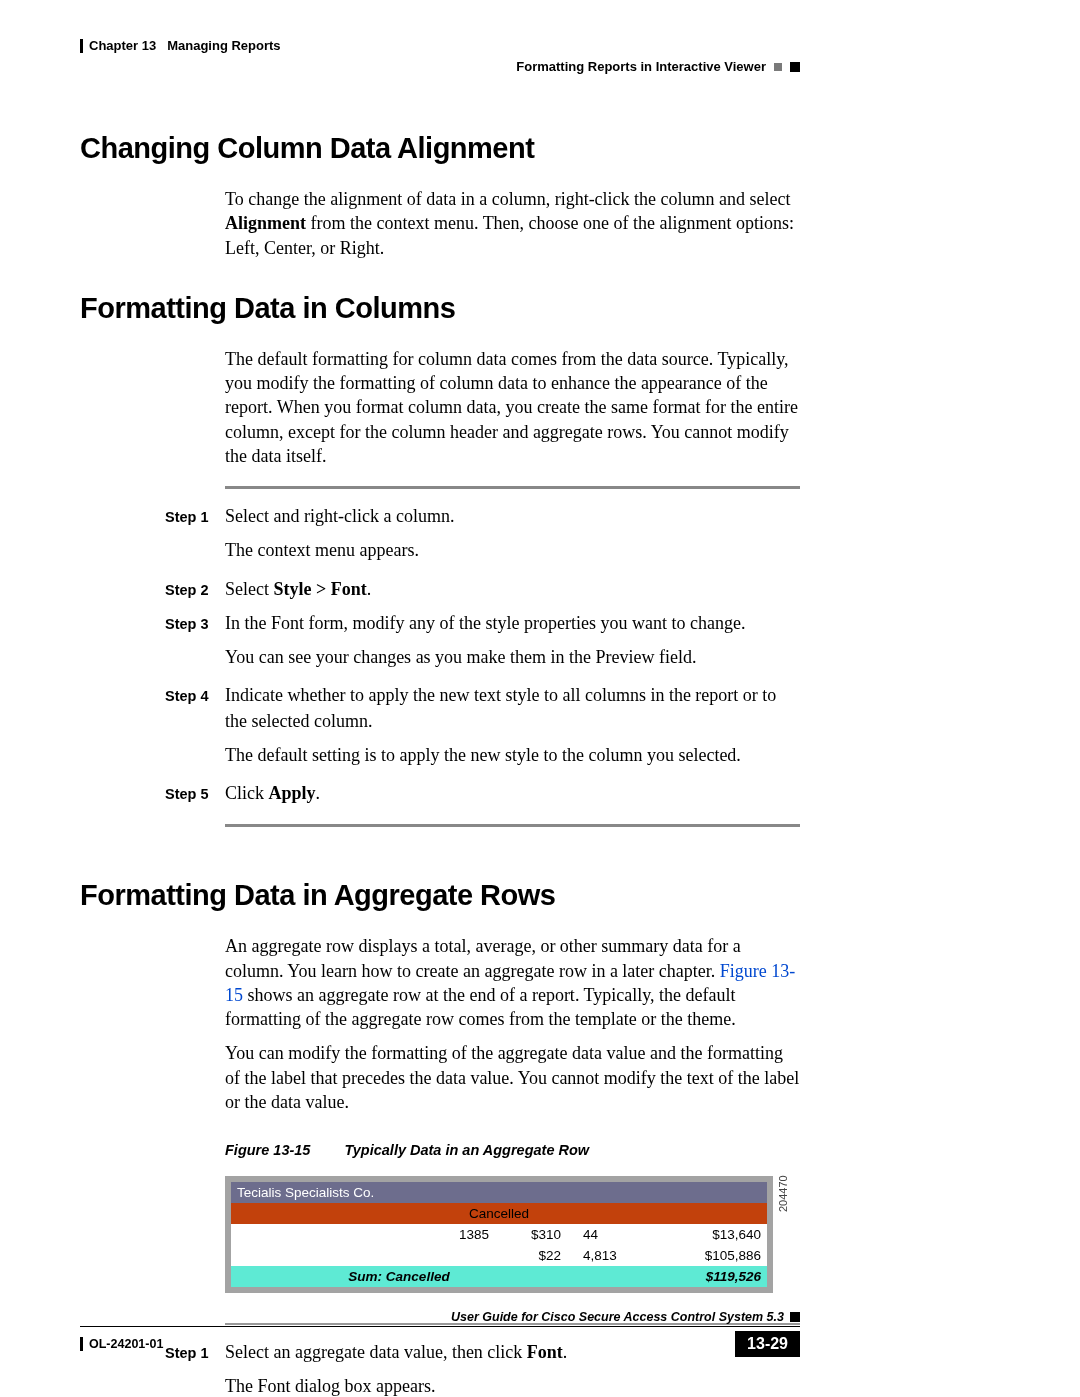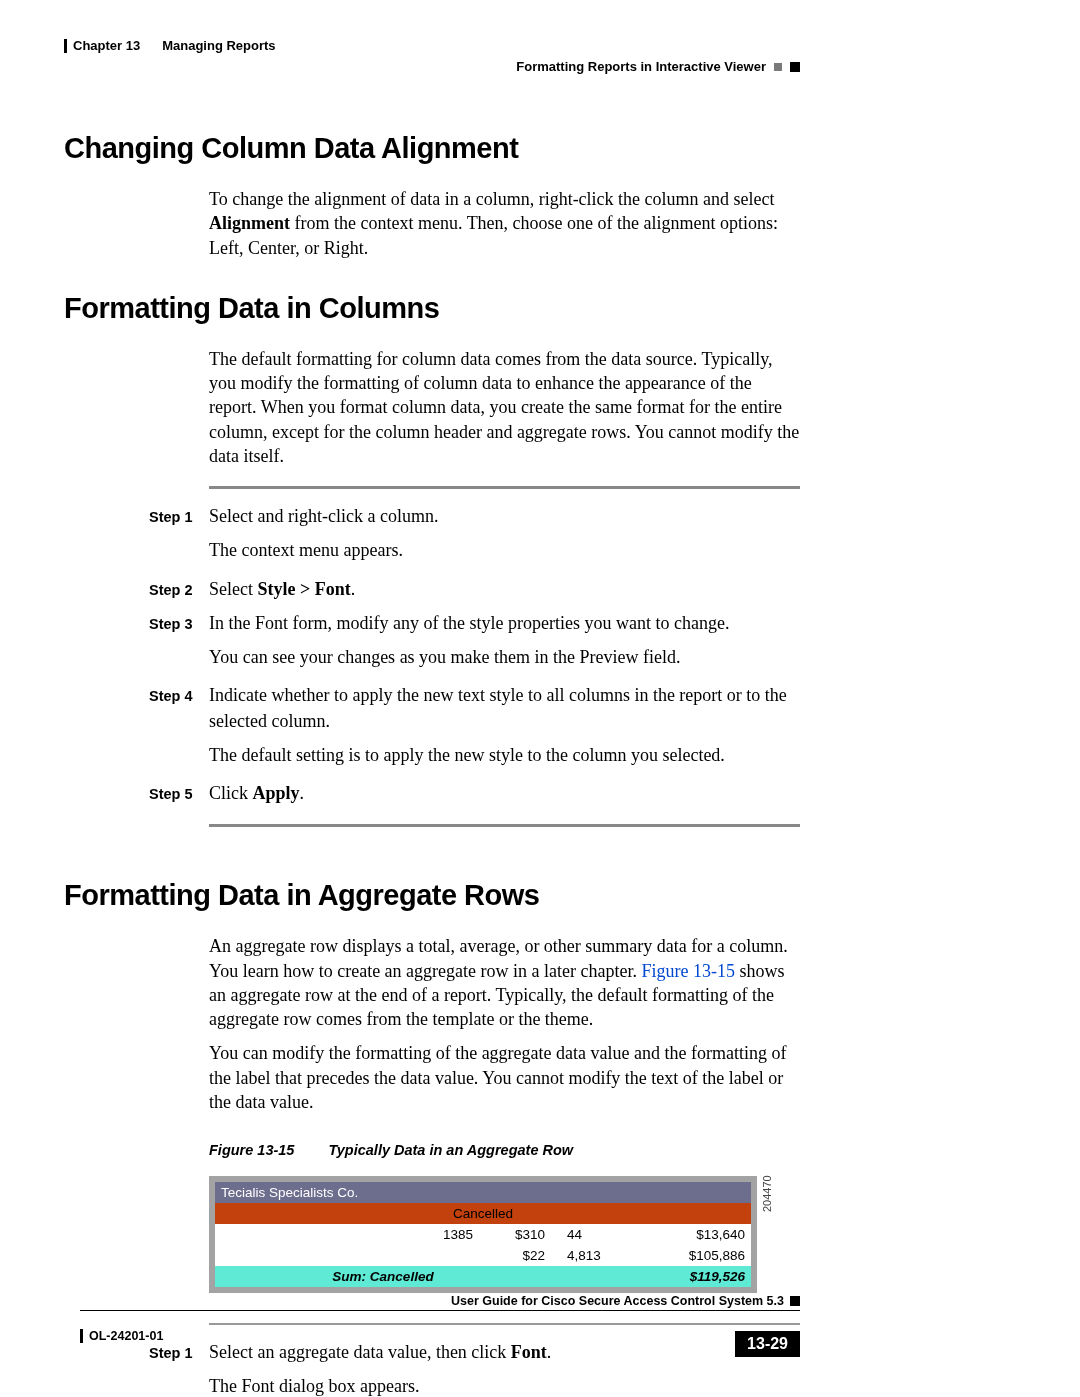--- a/index.html
+++ b/index.html
@@ -7,21 +7,21 @@
     padding: 0;
     background: #fff;
     font-family: "Times New Roman", Times, serif;
     color: #000;
   }
   .page {
     width: 880px;
     height: 1397px;
     position: relative;
     box-sizing: border-box;
-    padding: 38px 80px 40px 64px;
+    padding: 38px 80px 40px 80px;
   }
   .header-top {
     font-family: Arial, Helvetica, sans-serif;
     font-size: 13px;
     font-weight: bold;
   }
   .header-top-row {
     display: flex;
     align-items: center;
     gap: 6px;
@@ -143,43 +143,42 @@
     right: 80px;
     bottom: 40px;
     font-family: Arial, Helvetica, sans-serif;
     font-size: 12.5px;
     font-weight: bold;
   }
   .footer-line {
     border-top: 1.5px solid #000;
     margin-bottom: 4px;
   }
-  .footer-title { text-align: right; padding-bottom: 2px; display:flex; justify-content:flex-end; align-items:center; gap:6px;}
+  .footer-title { text-align: right; padding-bottom: 2px; display:flex; justify-content:flex-end; align-items:center; gap:6px;font-style:italic;}
   .footer-bottom { display: flex; justify-content: space-between; align-items: center; margin-top:4px;}
   .footer-doc { display: flex; align-items: flex-start; gap: 6px; }
   .page-num {
     background: #000;
     color: #fff;
     font-family: Arial, sans-serif;
     font-weight: bold;
     font-size: 16px;
     padding: 4px 12px;
-    margin-top: 16px;
   }
 </style>
 </head>
 <body>
 
 <div class="page">
 
   <div class="header-top">
     <div class="header-top-row">
       <span class="header-bar"></span>
       <span>Chapter 13</span>
-      <span style="margin-left:16px;">Managing Reports</span>
+      <span style="margin-left:5px;">Managing Reports</span>
     </div>
     <div class="header-sub">
       <span>Formatting Reports in Interactive Viewer</span>
       <span class="small-box"></span>
       <span class="end-box"></span>
     </div>
   </div>
 
   <h2 class="section-heading">Changing Column Data Alignment</h2>
   <p class="body-text">

